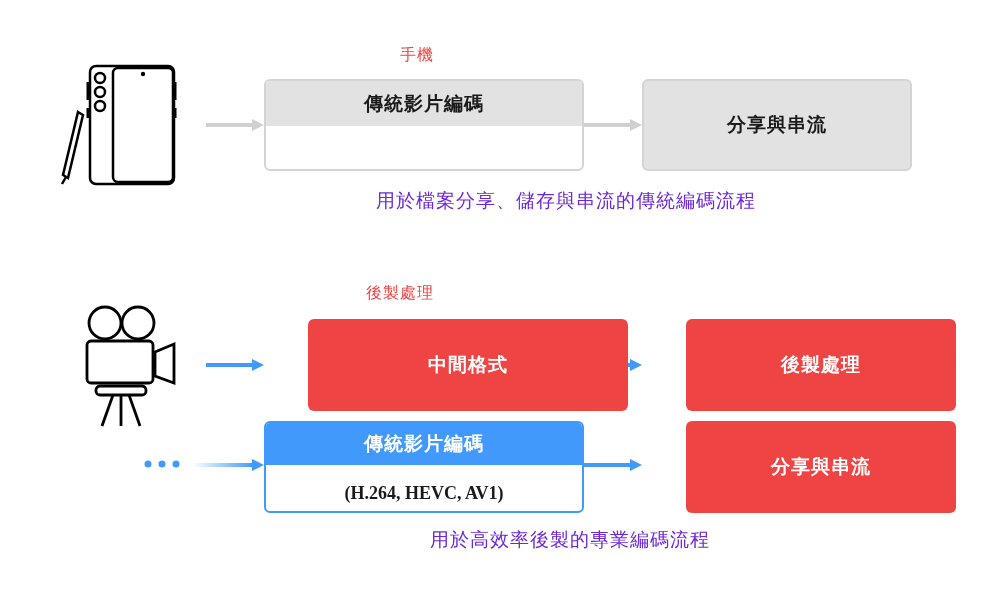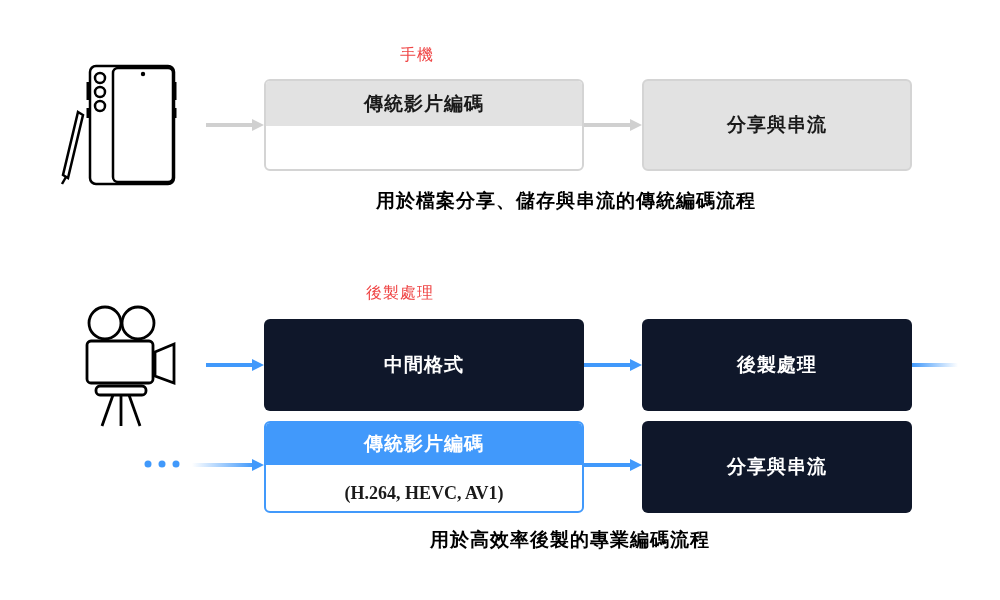--- a/index.html
+++ b/index.html
@@ -1,26 +1,26 @@
 <!DOCTYPE html>
 <html><head>
 <meta charset="utf-8">
 <style>
   html, body { margin: 0; padding: 0; background: #ffffff; }
   body { width: 1000px; height: 600px; position: relative; overflow: hidden;
          font-family: "DejaVu Sans", "Liberation Sans", sans-serif; color: #1a1a1a; }
   .abs { position: absolute; }
   .title { font-size: 16px; font-weight: normal; color: #ef4444; letter-spacing: 1px; }
-  .caption { font-size: 19px; font-weight: bold; color: #000000; letter-spacing: 1px; white-space: nowrap; }
+  .caption { font-size: 19px; font-weight: normal; color: #6d28d9; letter-spacing: 1px; white-space: nowrap; }
   .box { position: absolute; border-radius: 6px; box-sizing: border-box; overflow: hidden; font-family: Liberation Serif, serif; }
   .box-gray { background: #e2e2e2; border: 2px solid #d4d4d4; }
   .box-gray-split { background: #ffffff; border: 2px solid #d4d4d4; }
   .box-gray-split .top { background: #e2e2e2; height: 45px; display:flex; align-items:center; justify-content:center; font-size:19px; font-weight:bold; letter-spacing:1px; }
   .box-gray-split .bottom { height: 45px; display:flex; align-items:center; justify-content:center; font-size:18px; font-weight:bold; }
-  .box-blue { background: #0f172a; color: #ffffff; }
+  .box-blue { background: #ef4444; color: #ffffff; margin-left: 44px; }
   .box-blue-split { background: #ffffff; border: 2px solid #4199fb; }
   .box-blue-split .top { background: #4199fb; color:#fff; height: 42px; display:flex; align-items:center; justify-content:center; font-size:19px; font-weight:bold; letter-spacing:1px; }
   .box-blue-split .bottom { height: 56px; display:flex; align-items:center; justify-content:center; font-size:18px; font-weight:bold; color:#1a1a1a; }
   .center-label { width:100%; height:100%; display:flex; align-items:center; justify-content:center; font-size:19px; font-weight:bold; letter-spacing:1px; }
   svg.overlay { position: absolute; left: 0; top: 0; }
 </style>
 </head>
 <body>
 
 <svg class="overlay" width="1000" height="600">

